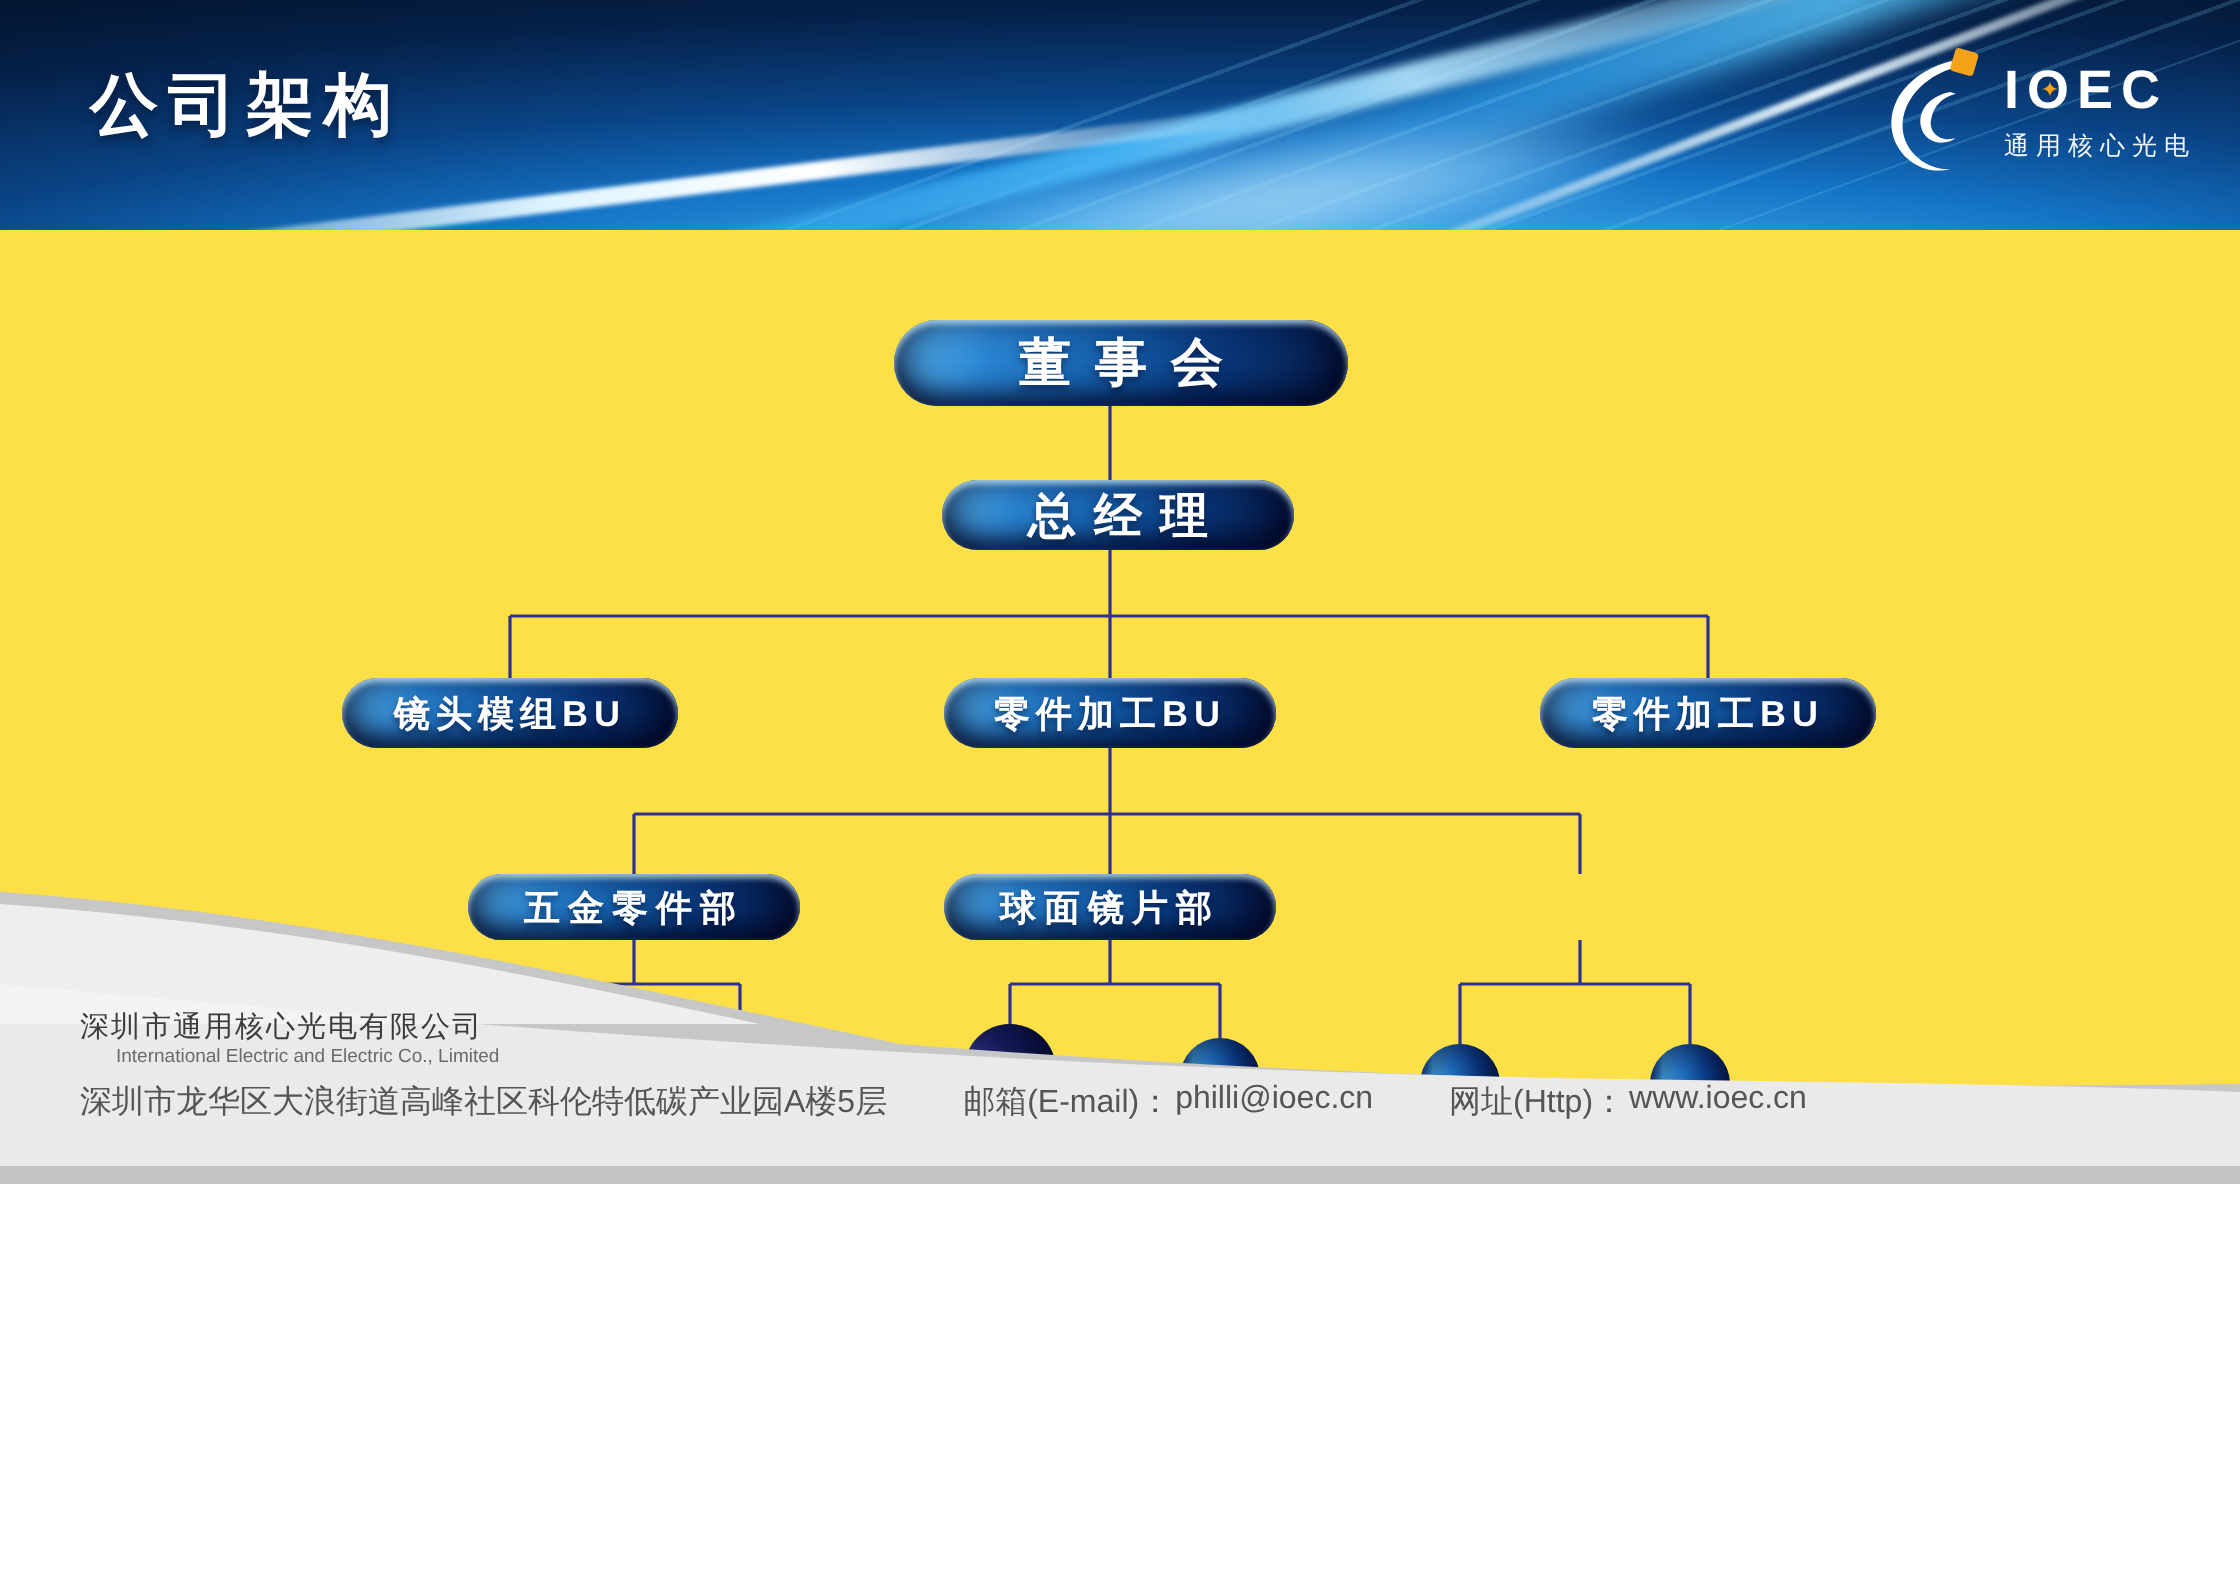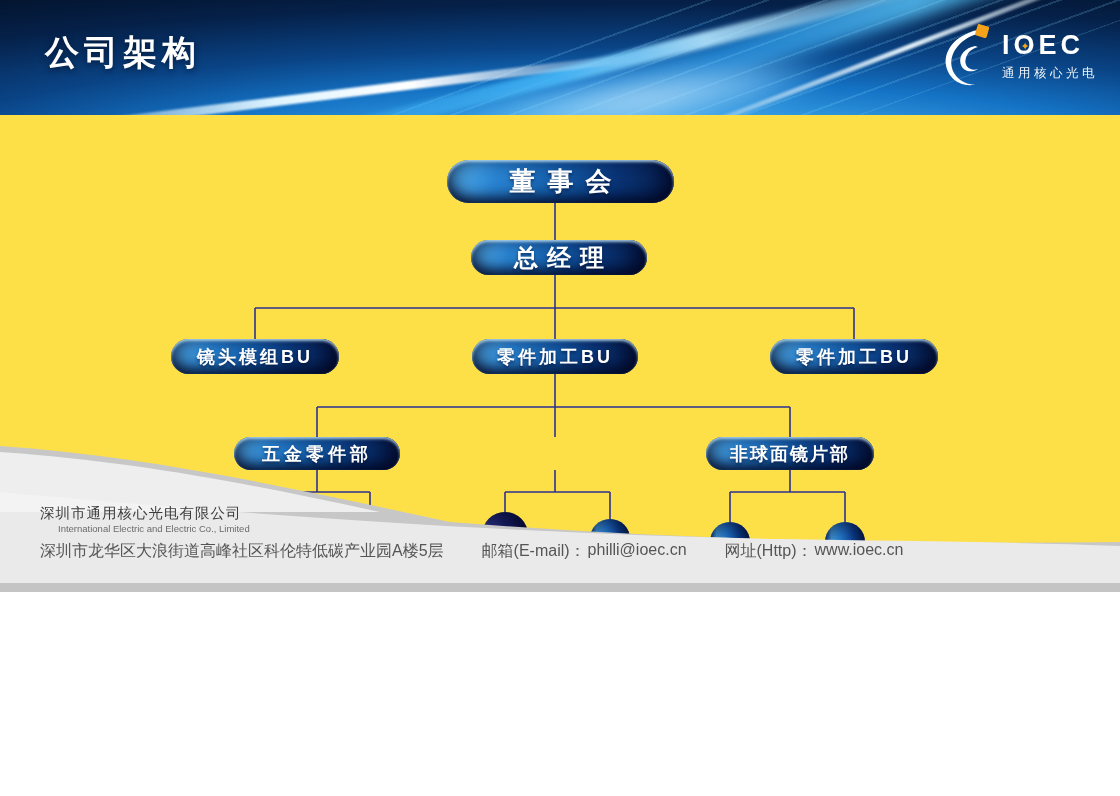--- a/index.html
+++ b/index.html
@@ -131,21 +131,21 @@
     </svg>
 
     <div class="hpill n-board">董事会</div>
     <div class="hpill n-gm">总经理</div>
 
     <div class="hpill n-bu1">镜头模组BU</div>
     <div class="hpill n-bu2">零件加工BU</div>
     <div class="hpill n-bu3">零件加工BU</div>
 
     <div class="hpill n-dept1">五金零件部</div>
-    <div class="hpill n-dept3">非球面镜片部</div>
+    <div class="hpill n-dept2">球面镜片部</div>
 
     <div class="vpill n-leaf1">机加工</div>
     <div class="vpill n-leaf2">表面氧化</div>
     <div class="vpill navy n-leaf3">东莞通用球面部</div>
     <div class="vpill n-leaf4">上饶通用核心</div>
     <div class="vpill n-leaf5">模压成型</div>
     <div class="vpill n-leaf6">模具加工</div>
   </main>
 
   <svg class="bottom-deco" width="1120" height="150" viewBox="0 0 150 150" preserveAspectRatio="none" style="width:1120px;height:150px;">

